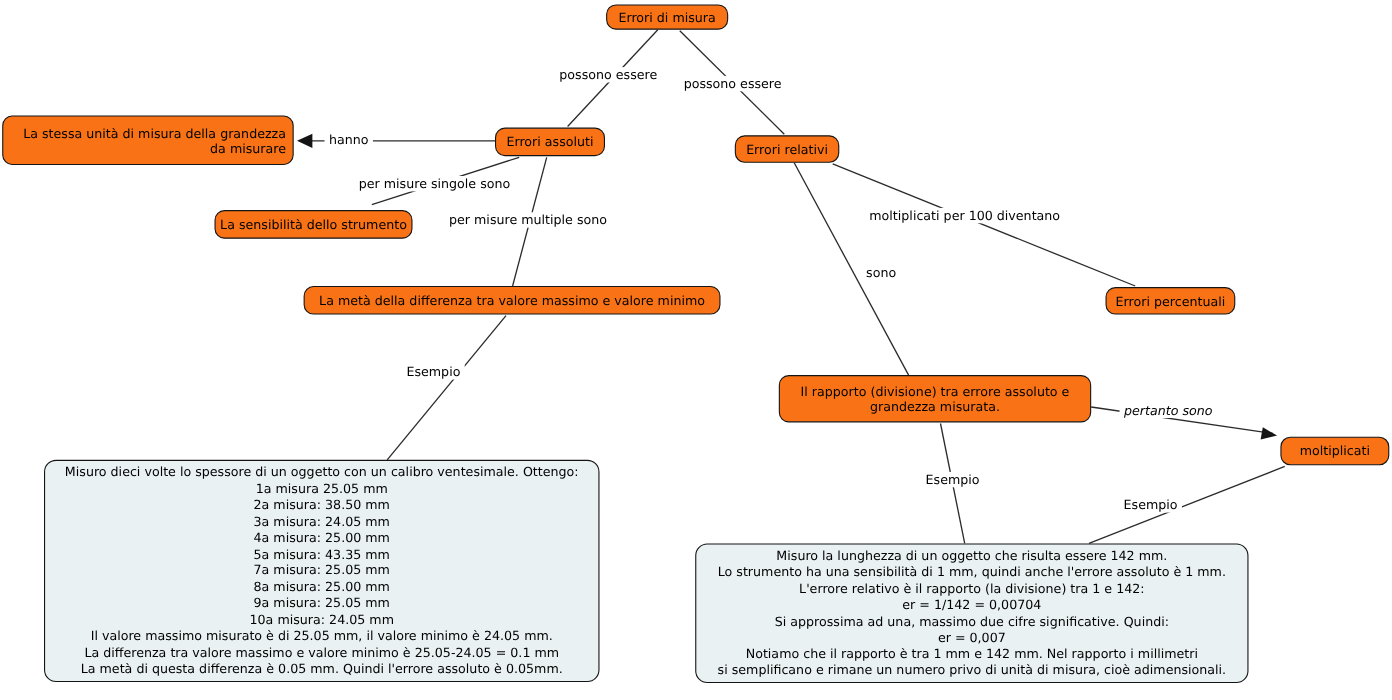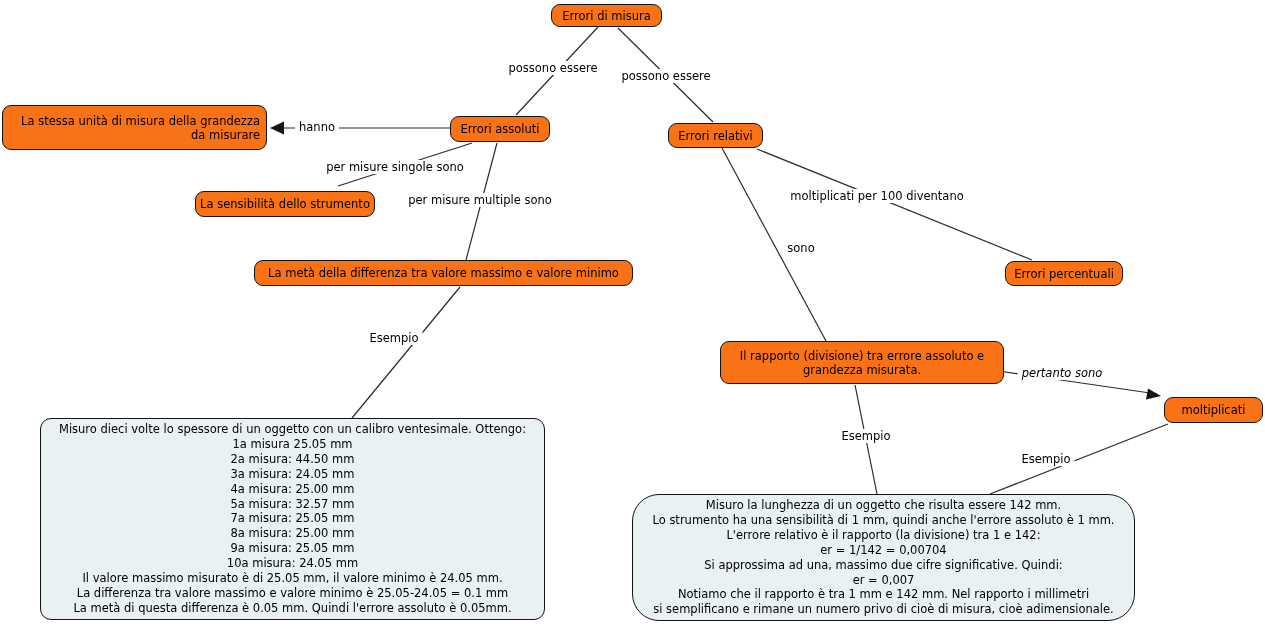--- a/index.html
+++ b/index.html
@@ -99,29 +99,29 @@
   </div>
 
   <div class="node multiline" style="left:2px; top:105px; width:265px; height:45px;text-align:right;">
     <span>La stessa unità di misura della grandezza da misurare</span>
   </div>
 
   <div class="node" style="left:195px; top:191px; width:180px; height:26px;">
     <span>La sensibilità dello strumento</span>
   </div>
 
-  <div class="node" style="left:254px; top:260px; width:379px; height:26px;">
+  <div class="node" style="left:276px; top:260px; width:379px; height:26px;">
     <span>La metà della differenza tra valore massimo e valore minimo</span>
   </div>
 
   <div class="node" style="left:1005px; top:261px; width:118px; height:25px;">
     <span>Errori percentuali</span>
   </div>
 
-  <div class="node multiline" style="left:708px; top:341px; width:284px; height:43px;margin-left:12px;">
+  <div class="node multiline" style="left:708px; top:341px; width:284px; height:43px;">
     <span>Il rapporto (divisione) tra errore assoluto e grandezza misurata.</span>
   </div>
 
   <div class="node" style="left:1164px; top:397px; width:99px; height:26px;">
     <span>moltiplicati</span>
   </div>
 
   <div class="edge-label" style="left:553px; top:68px;">possono essere</div>
 
   <div class="edge-label" style="left:666px; top:76px;">possono essere</div>
@@ -140,37 +140,37 @@
 
   <div class="edge-label" style="left:1062px; top:373px;font-style:italic;">pertanto sono</div>
 
   <div class="edge-label" style="left:866px; top:436px;">Esempio</div>
 
   <div class="edge-label" style="left:1046px; top:459px;">Esempio</div>
 
   <div class="bigbox" style="left:40px; top:418px; width:505px;">
     <div>Misuro dieci volte lo spessore di un oggetto con un calibro ventesimale. Ottengo:</div>
     <div>1a misura 25.05 mm</div>
-    <div>2a misura: 44.50 mm</div>
+    <div>2a misura: 38.50 mm</div>
     <div>3a misura: 24.05 mm</div>
     <div>4a misura: 25.00 mm</div>
-    <div>5a misura: 32.57 mm</div>
+    <div>5a misura: 43.35 mm</div>
     <div>7a misura: 25.05 mm</div>
     <div>8a misura: 25.00 mm</div>
     <div>9a misura: 25.05 mm</div>
     <div>10a misura: 24.05 mm</div>
     <div>Il valore massimo misurato è di 25.05 mm, il valore minimo è 24.05 mm.</div>
     <div>La differenza tra valore massimo e valore minimo è 25.05-24.05 = 0.1 mm</div>
     <div>La metà di questa differenza è 0.05 mm. Quindi l'errore assoluto è 0.05mm.</div>
   </div>
 
-  <div class="bigbox" style="left:632px; top:494px; width:503px;border-radius:27px;">
+  <div class="bigbox" style="left:632px; top:494px; width:503px;">
     <div>Misuro la lunghezza di un oggetto che risulta essere 142 mm.</div>
     <div>Lo strumento ha una sensibilità di 1 mm, quindi anche l'errore assoluto è 1 mm.</div>
     <div>L'errore relativo è il rapporto (la divisione) tra 1 e 142:</div>
     <div>er = 1/142 = 0,00704</div>
     <div>Si approssima ad una, massimo due cifre significative. Quindi:</div>
     <div>er = 0,007</div>
     <div>Notiamo che il rapporto è tra 1 mm e 142 mm. Nel rapporto i millimetri</div>
-    <div>si semplificano e rimane un numero privo di cioè di misura, cioè adimensionale.</div>
+    <div>si semplificano e rimane un numero privo di unità di misura, cioè adimensionali.</div>
   </div>
 
 </div>
 
 </body></html>

